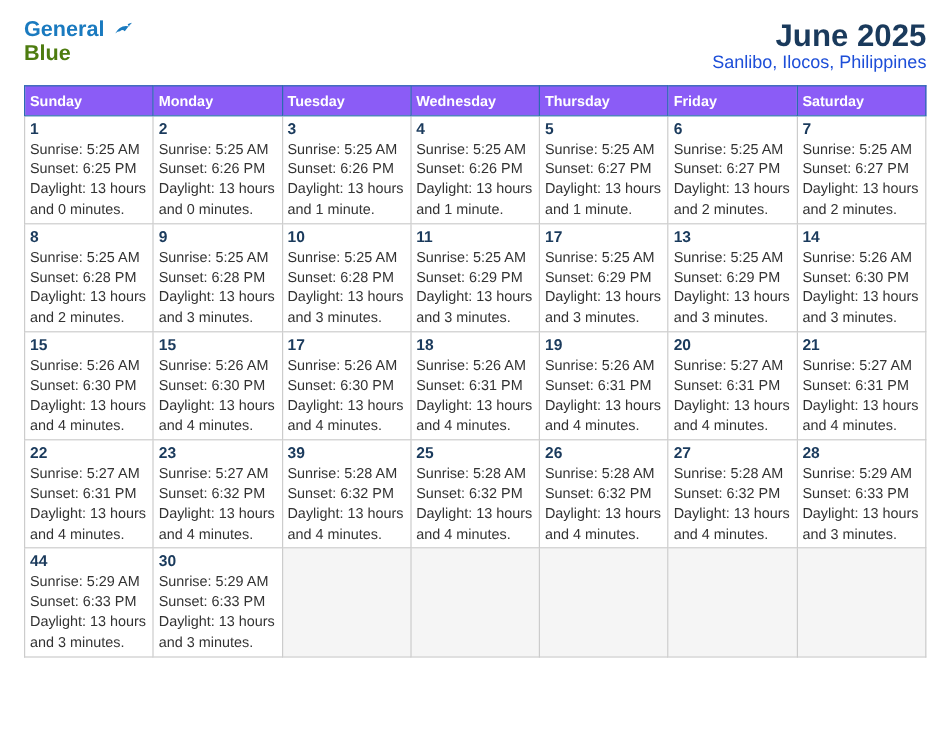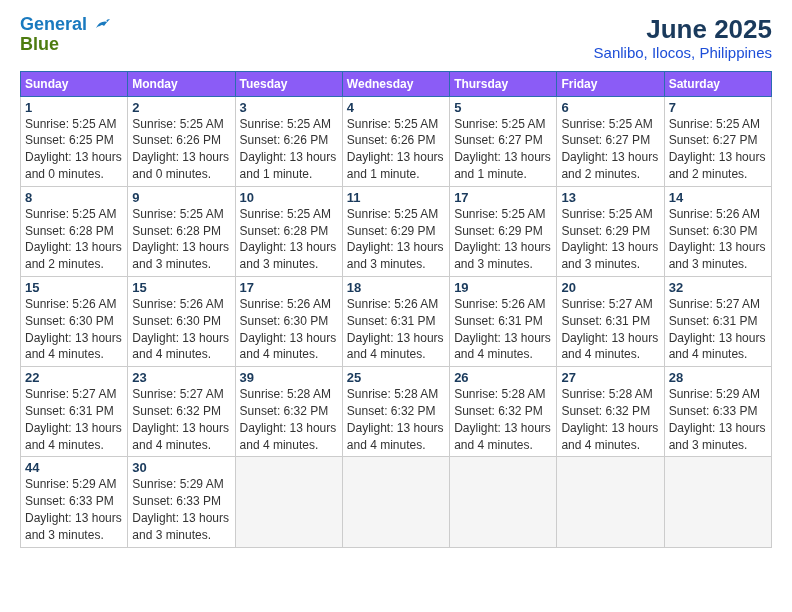--- a/index.html
+++ b/index.html
@@ -207,21 +207,21 @@
         </td>
         <td>
           <span class="day-num">19</span>
           <div class="day-info">Sunrise: 5:26 AM<br>Sunset: 6:31 PM<br>Daylight: 13 hours and 4 minutes.</div>
         </td>
         <td>
           <span class="day-num">20</span>
           <div class="day-info">Sunrise: 5:27 AM<br>Sunset: 6:31 PM<br>Daylight: 13 hours and 4 minutes.</div>
         </td>
         <td>
-          <span class="day-num">32</span>
+          <span class="day-num">21</span>
           <div class="day-info">Sunrise: 5:27 AM<br>Sunset: 6:31 PM<br>Daylight: 13 hours and 4 minutes.</div>
         </td>
       </tr>
 
       <tr>
         <td>
           <span class="day-num">22</span>
           <div class="day-info">Sunrise: 5:27 AM<br>Sunset: 6:31 PM<br>Daylight: 13 hours and 4 minutes.</div>
         </td>
         <td>

